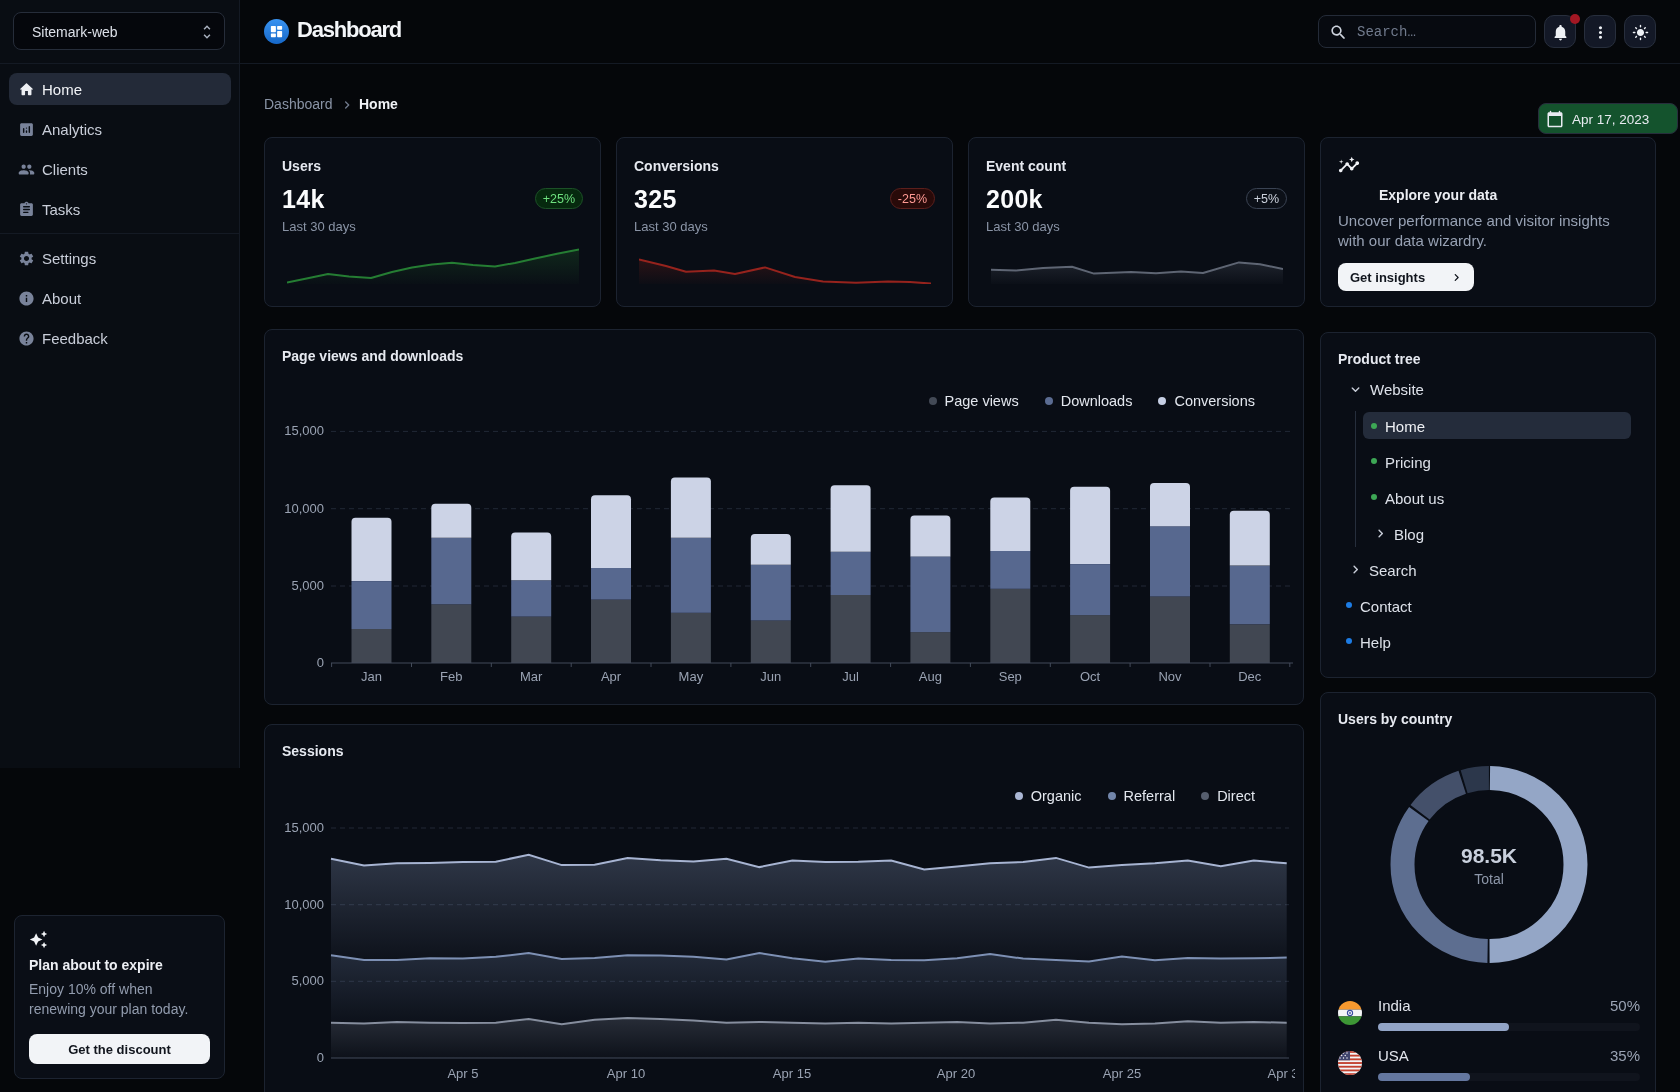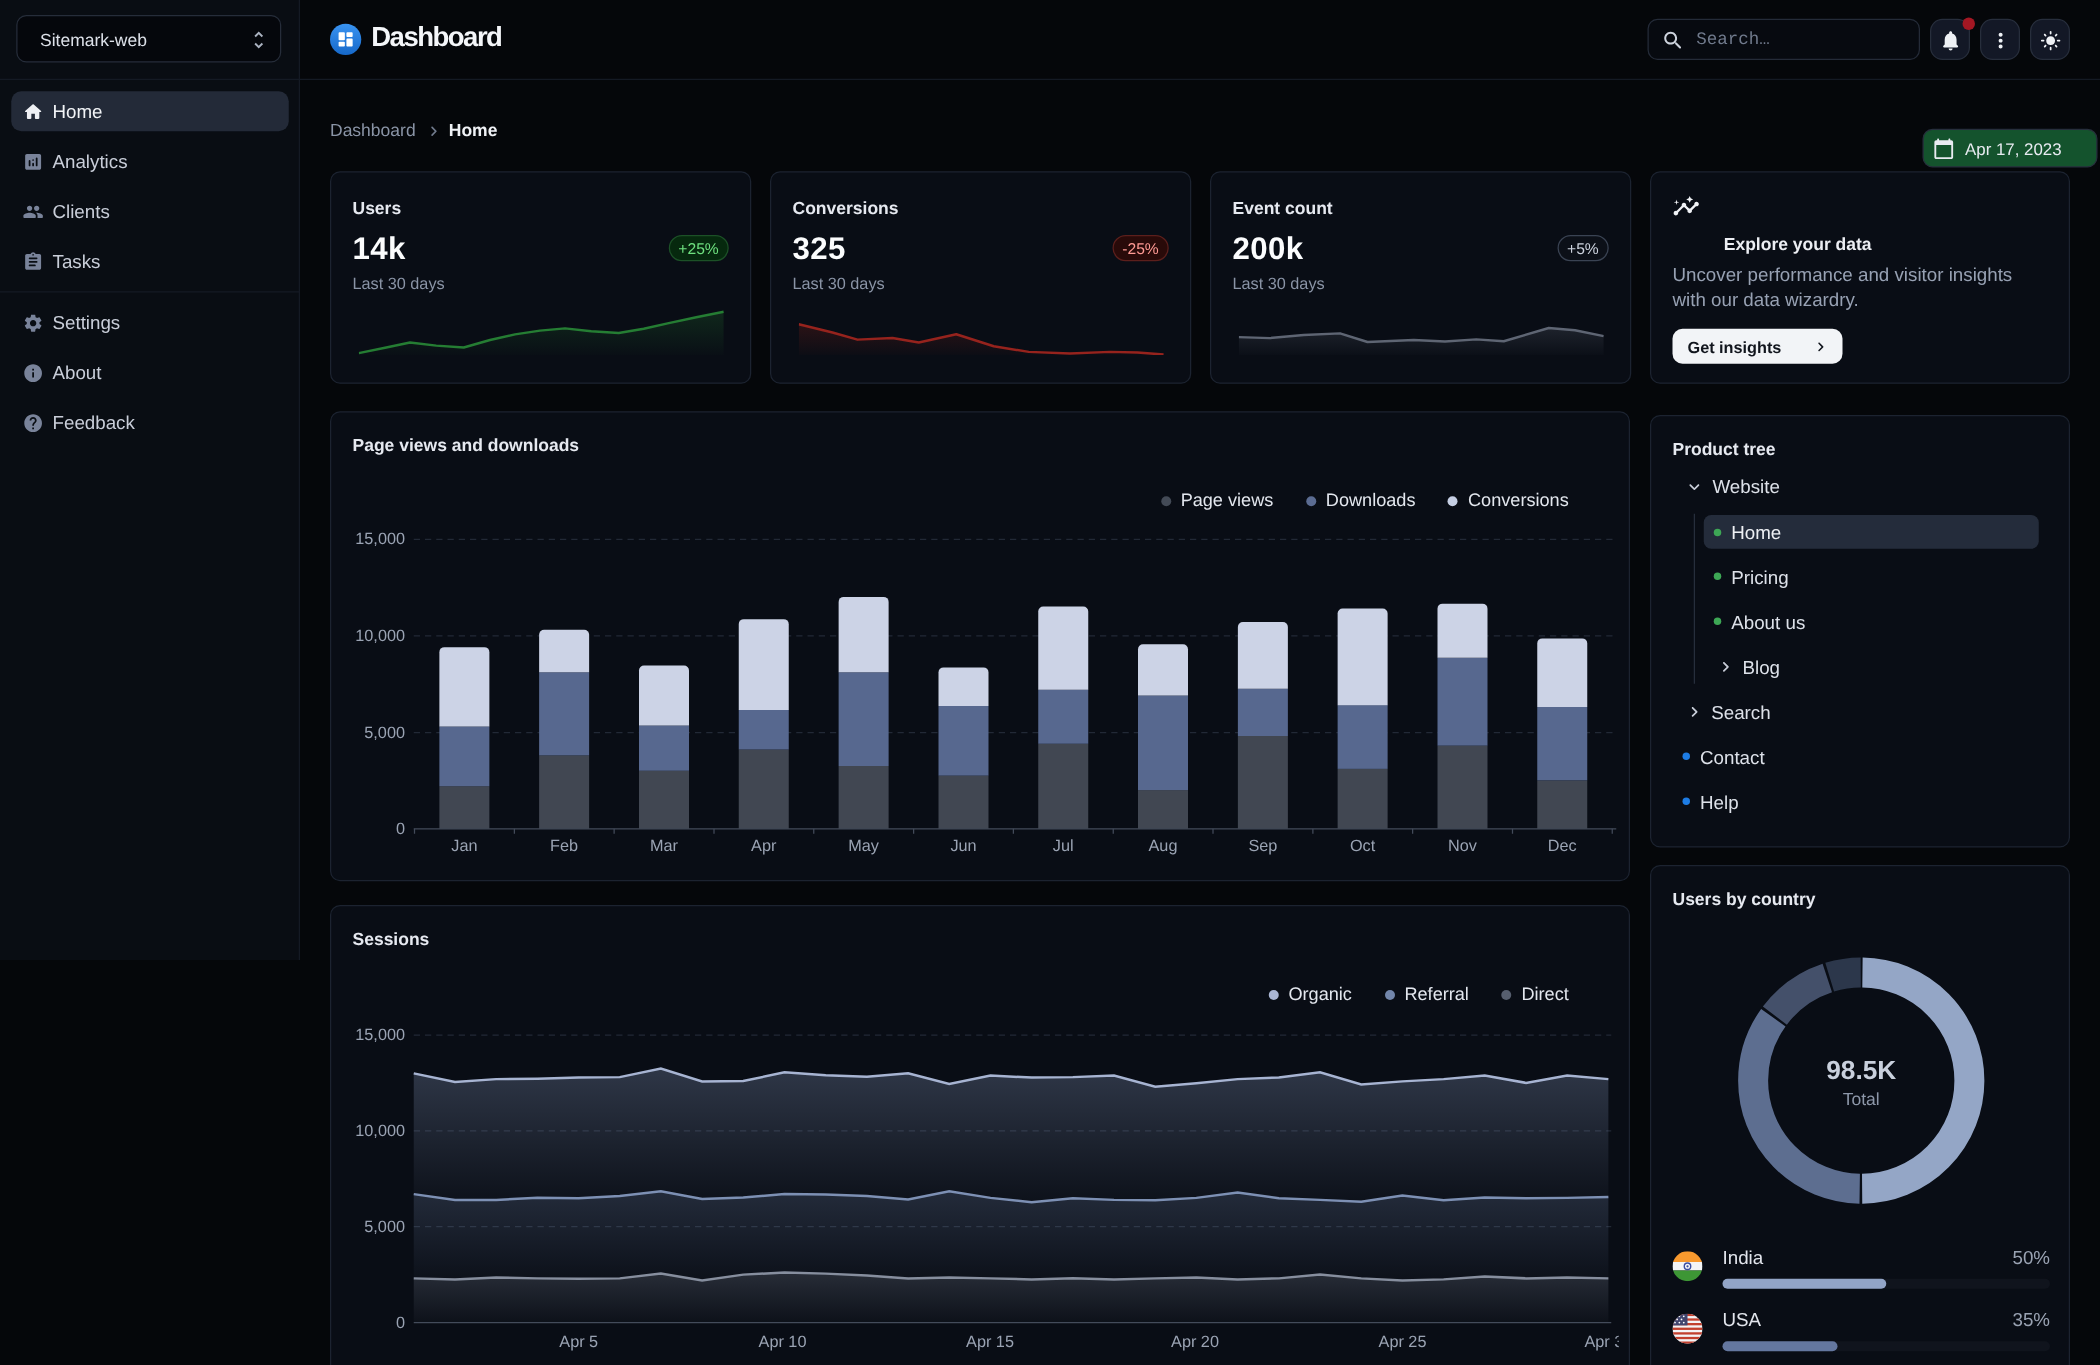--- a/index.html
+++ b/index.html
@@ -88,20 +88,28 @@
     <svg width="17" height="17" viewBox="0 0 24 24" fill="#79839a">
         <path d="M12 2C6.48 2 2 6.48 2 12s4.48 10 10 10 10-4.48 10-10S17.52 2 12 2zm1 15h-2v-6h2v6zm0-8h-2V7h2v2z"></path>
       </svg>
     <span>About</span>
   </div>
   <div class="mitem" style="top:322px">
     <svg width="17" height="17" viewBox="0 0 24 24" fill="#79839a">
         <path d="M12 2C6.48 2 2 6.48 2 12s4.48 10 10 10 10-4.48 10-10S17.52 2 12 2zm1 17h-2v-2h2v2zm2.07-7.75-.9.92C13.45 12.9 13 13.5 13 15h-2v-.5c0-1.1.45-2.1 1.17-2.83l1.24-1.26c.37-.36.59-.86.59-1.41 0-1.1-.9-2-2-2s-2 .9-2 2H8c0-2.21 1.79-4 4-4s4 1.79 4 4c0 .88-.36 1.68-.93 2.25z"></path>
       </svg>
     <span>Feedback</span>
+  </div>
+  <div id="promo">
+    <svg width="19" height="19" viewBox="0 0 24 24" fill="#f2f4f7">
+        <path d="m19 9 1.25-2.75L23 5l-2.75-1.25L19 1l-1.25 2.75L15 5l2.75 1.25L19 9zm-7.5.5L9 4 6.5 9.5 1 12l5.5 2.5L9 20l2.5-5.5L17 12l-5.5-2.5zM19 15l-1.25 2.75L15 19l2.75 1.25L19 23l1.25-2.75L23 19l-2.75-1.25L19 15z"></path>
+      </svg>
+    <h4>Plan about to expire</h4>
+    <p>Enjoy 10% off when<br>renewing your plan today.</p>
+    <div class="btn">Get the discount</div>
   </div>
 </div>
 <div id="hdr">
   <div id="logo">
     <svg width="15" height="15" viewBox="0 0 24 24" fill="#ffffff">
         <path d="M4 13h6c.55 0 1-.45 1-1V4c0-.55-.45-1-1-1H4c-.55 0-1 .45-1 1v8c0 .55.45 1 1 1zm0 8h6c.55 0 1-.45 1-1v-4c0-.55-.45-1-1-1H4c-.55 0-1 .45-1 1v4c0 .55.45 1 1 1zm10 0h6c.55 0 1-.45 1-1v-8c0-.55-.45-1-1-1h-6c-.55 0-1 .45-1 1v8c0 .55.45 1 1 1zM13 4v4c0 .55.45 1 1 1h6c.55 0 1-.45 1-1V4c0-.55-.45-1-1-1h-6c-.55 0-1 .45-1 1z"></path>
       </svg>
   </div>
   <span class="title">Dashboard</span>
   <div id="search">

